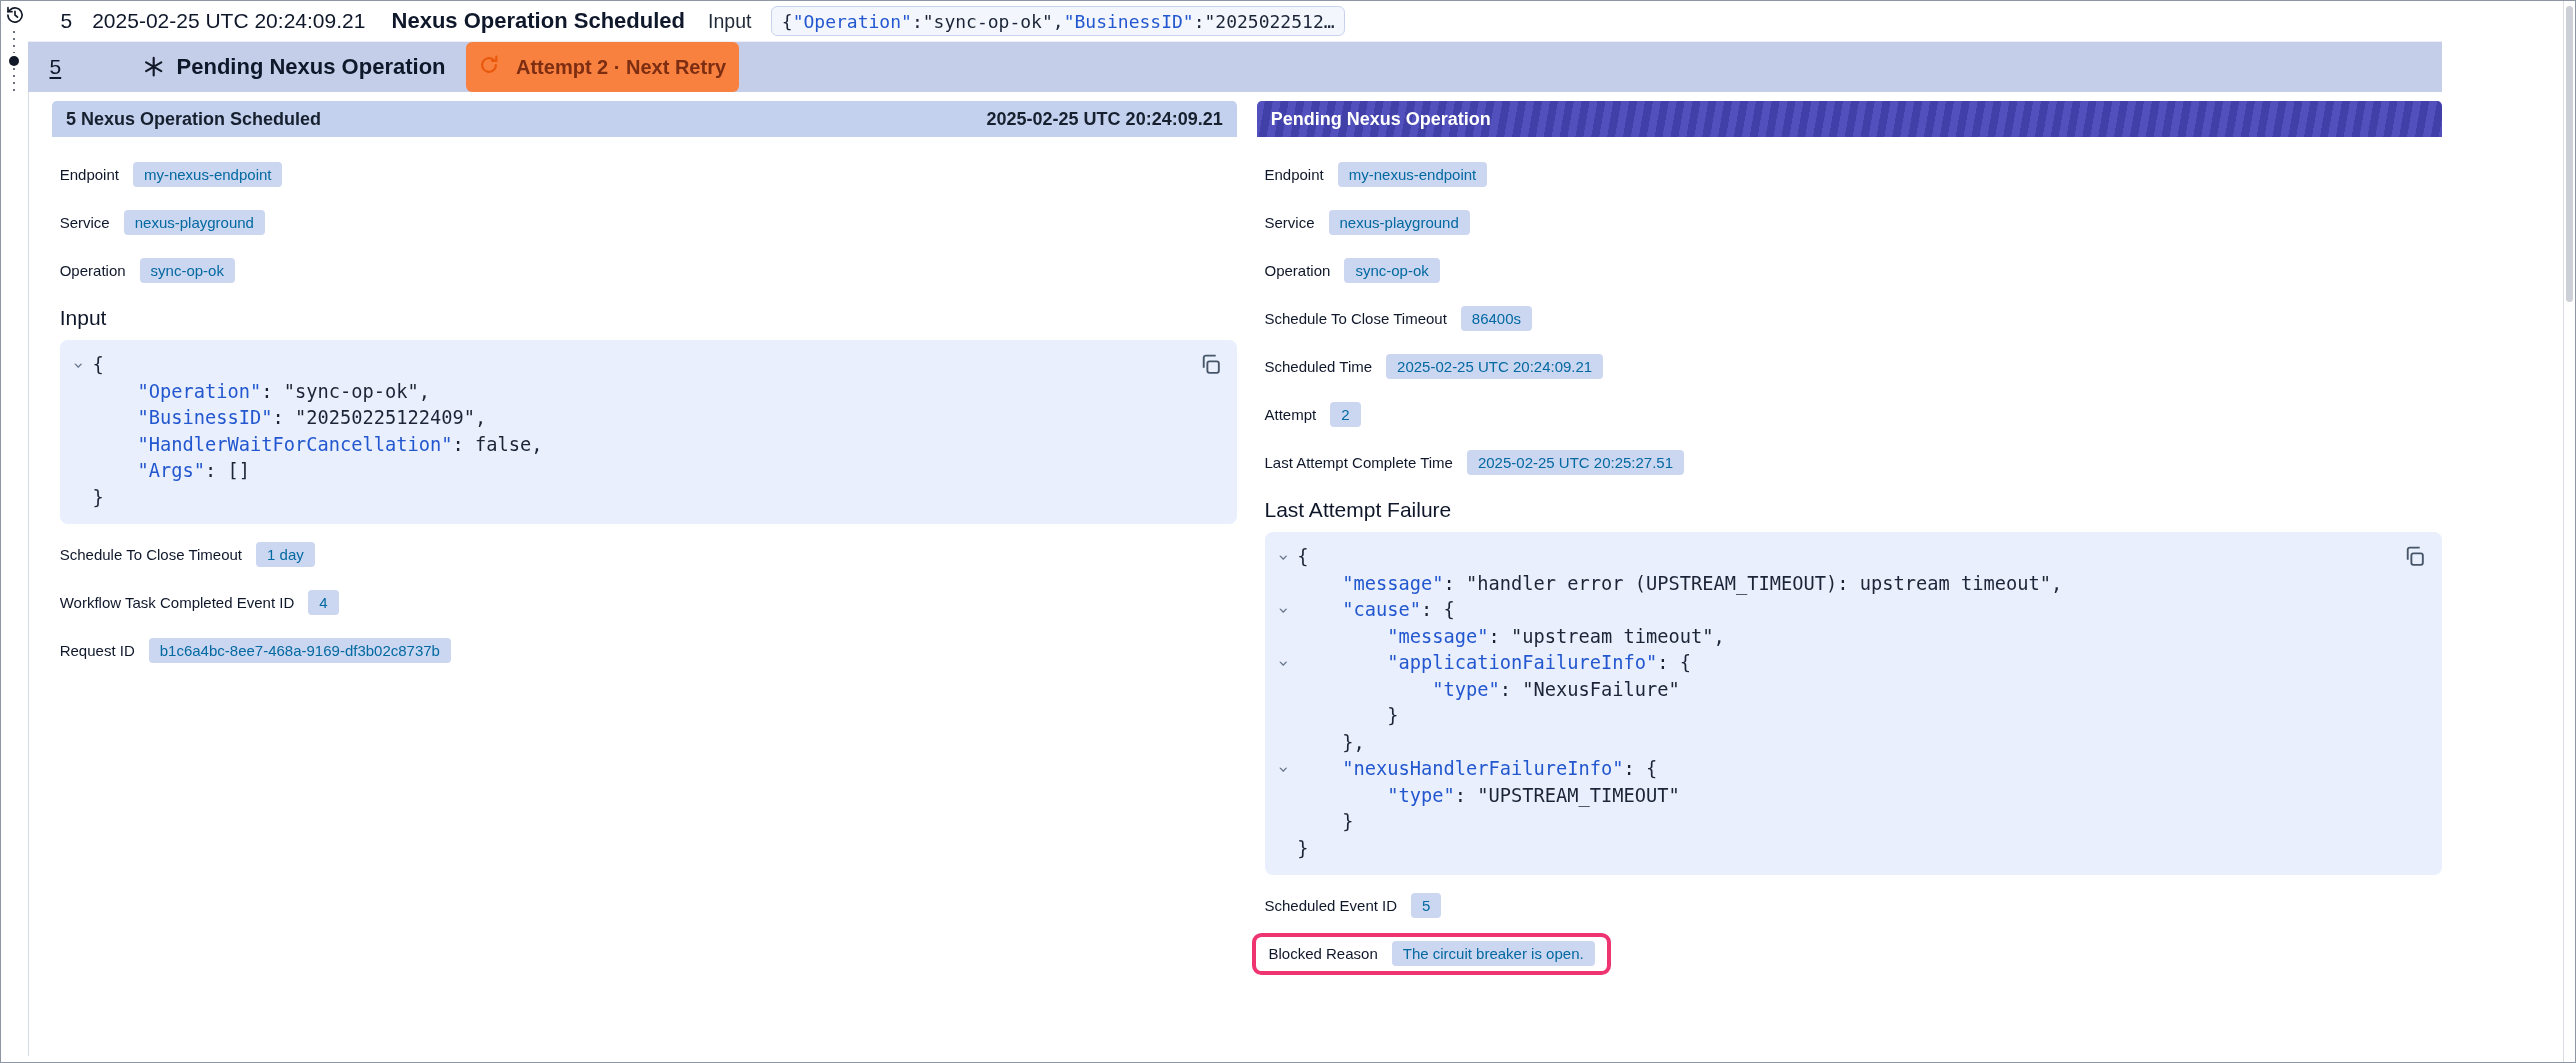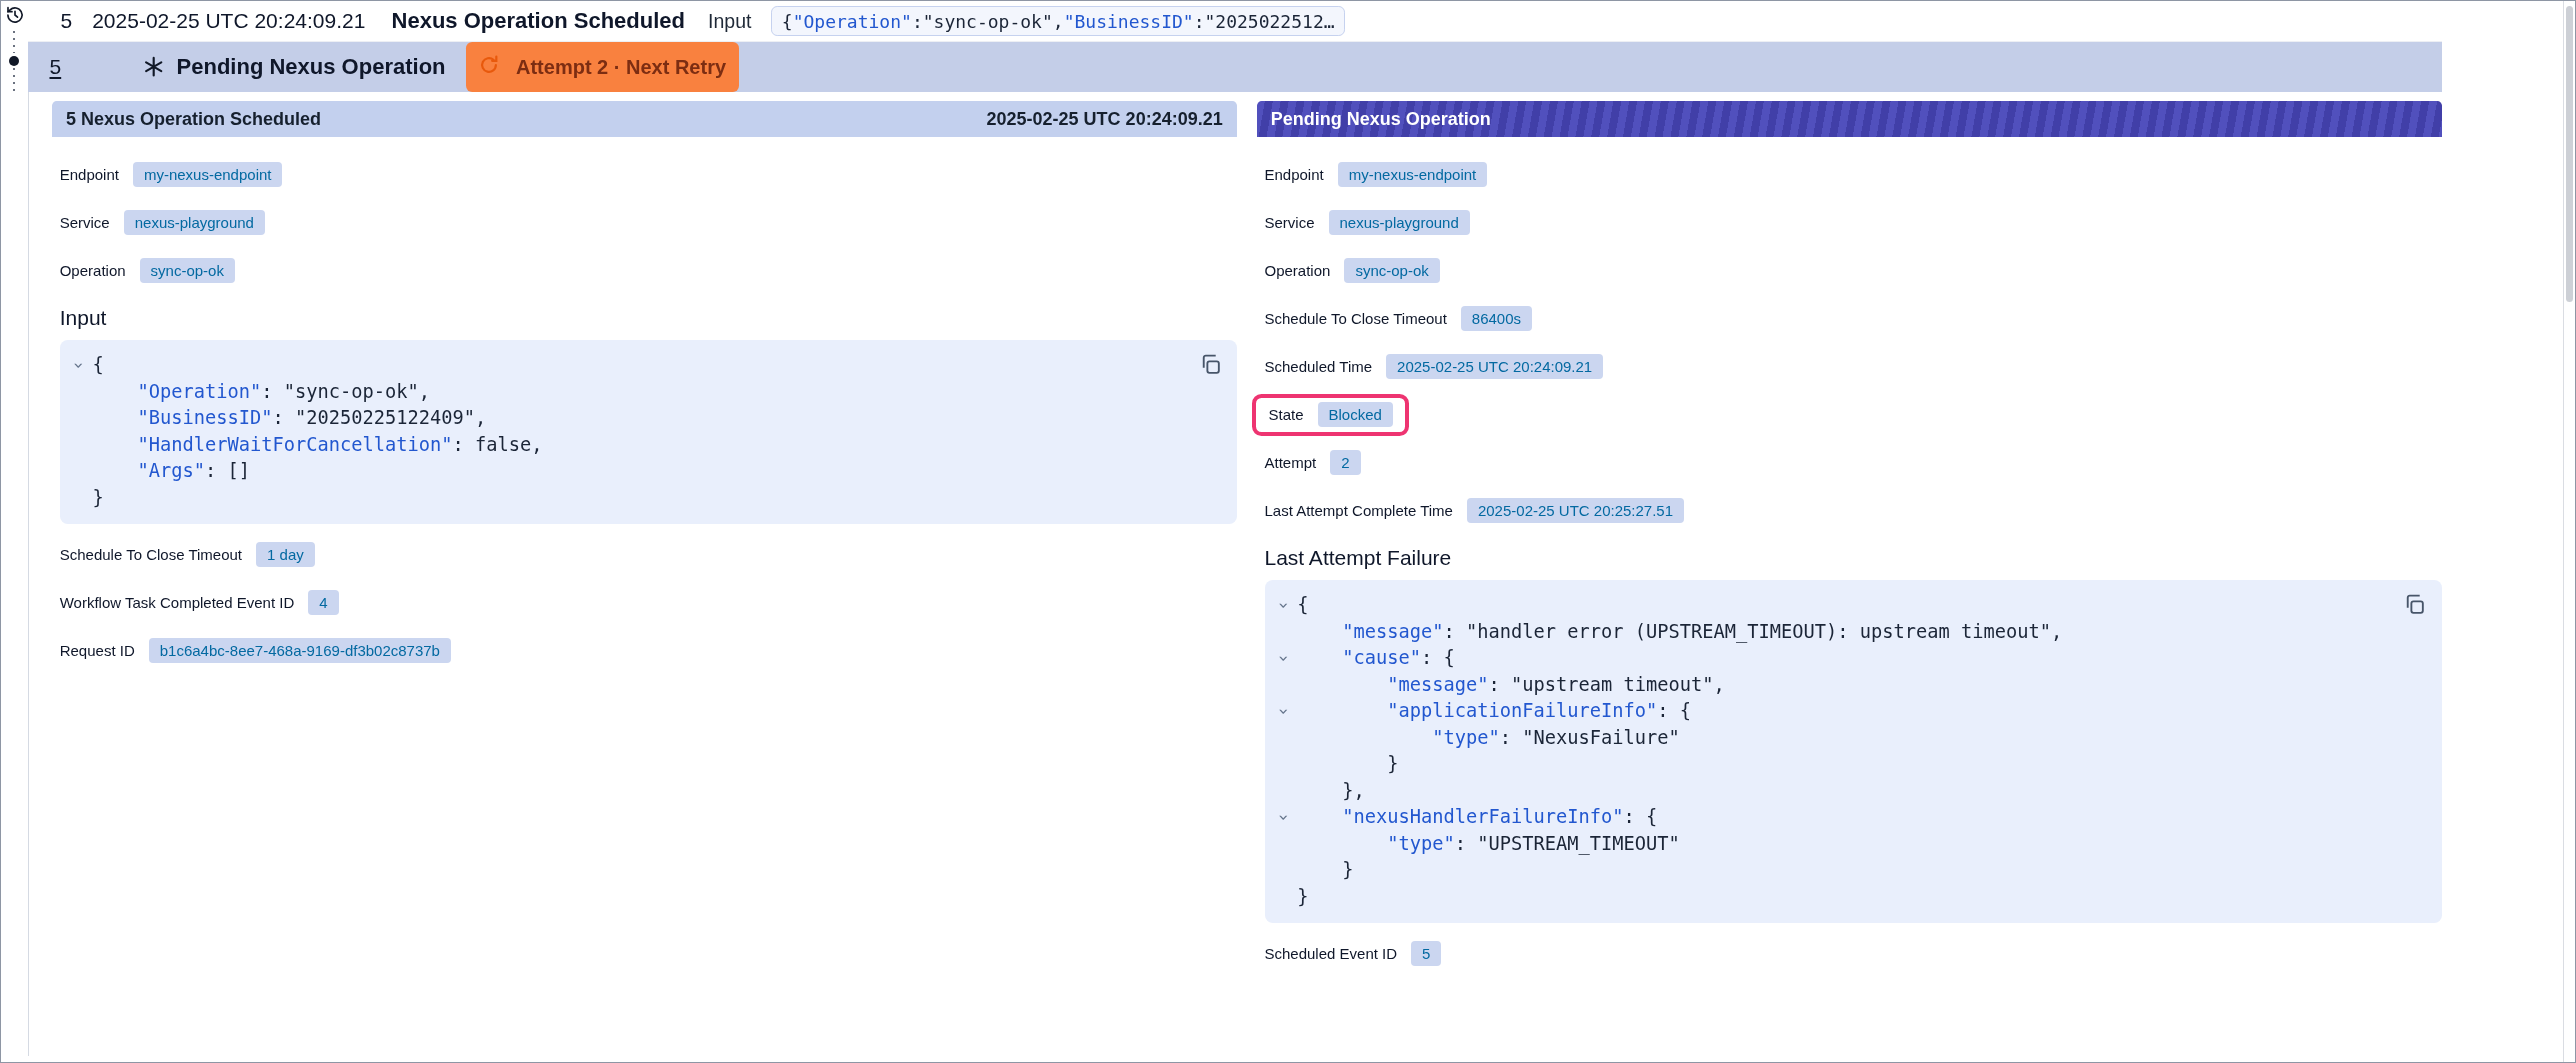--- a/index.html
+++ b/index.html
@@ -213,26 +213,20 @@
               </div>
               <div class="field-row">
                 <span class="field-label">Schedule To Close Timeout</span>
                 <span class="chip">86400s</span>
               </div>
               <div class="field-row">
                 <span class="field-label">Scheduled Time</span>
                 <span class="chip">2025-02-25 UTC 20:24:09.21</span>
               </div>
               <div class="field-row">
-                <span class="annotation-box">
-                  <span class="field-label">State</span>
-                  <span class="chip">Blocked</span>
-                </span>
-              </div>
-              <div class="field-row">
                 <span class="field-label">Attempt</span>
                 <span class="chip">2</span>
               </div>
               <div class="field-row">
                 <span class="field-label">Last Attempt Complete Time</span>
                 <span class="chip">2025-02-25 UTC 20:25:27.51</span>
               </div>
             </div>
           <div class="section-label">Last Attempt Failure</div>
           <div class="code-block">
@@ -291,20 +285,26 @@
                 <rect x="9" y="9" width="11" height="11" rx="2"></rect>
                 <path d="M5.5 15V5.5a2 2 0 0 1 2-2H17"></path>
               </svg>
             </button>
           </div>
           <div>
               <div class="field-row">
                 <span class="field-label">Scheduled Event ID</span>
                 <span class="chip">5</span>
               </div>
+              <div class="field-row">
+                <span class="annotation-box">
+                  <span class="field-label">Blocked Reason</span>
+                  <span class="chip">The circuit breaker is open.</span>
+                </span>
+              </div>
             </div>
         </div>
       </section>
 
     </div>
   </div>
 
   <div class="scrollbar">
     <div class="scroll-thumb"></div>
   </div>

